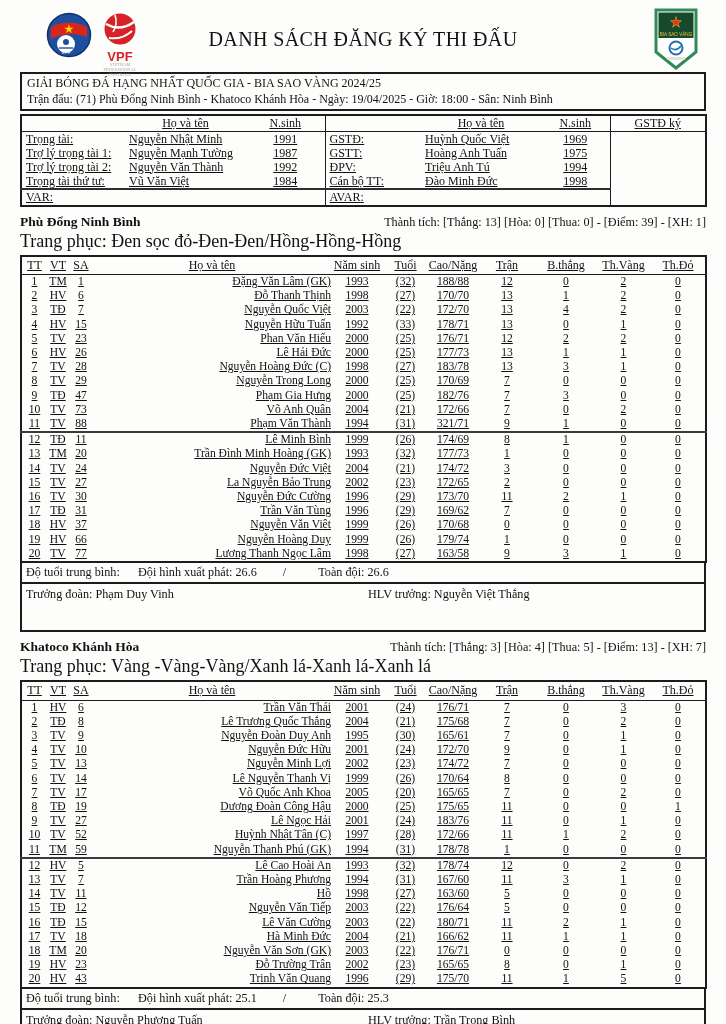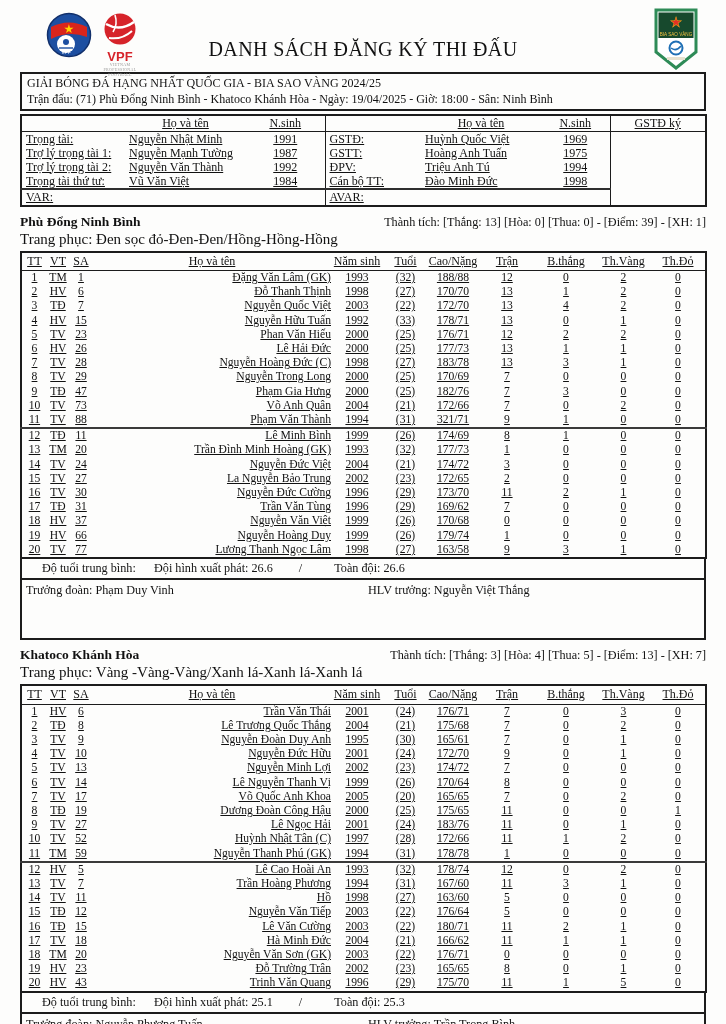--- a/index.html
+++ b/index.html
@@ -6,21 +6,21 @@
   html,body { background:#e8e8e8; }
   .page {
     width:726px; height:1024px; background:#fdfdfc; margin:0 auto;
     font-family:"Liberation Serif","DejaVu Serif",serif; color:#111;
     position:relative; overflow:hidden; padding:8px 20px 0 20px;
   }
   
   .doc-header { position:relative; height:62px; }
   .logo-left { position:absolute; left:26px; top:4px; display:flex; gap:6px; align-items:flex-start; }
   .page-title {
-    position:absolute; left:0; right:0; top:30px; text-align:center;
+    position:absolute; left:0; right:0; top:20px; text-align:center;
     font-size:20px; letter-spacing:.4px; font-weight:500;
   }
   .vpf-wrap { text-align:center; width:44px; }
   .vpf-text { font-size:13px; font-weight:bold; color:#d6232a; line-height:10px; font-family:"Liberation Sans",sans-serif; }
   .vpf-sub { font-size:4px; color:#999; letter-spacing:.3px; }
   .badge-right { position:absolute; right:8px; top:0; }
   
   .info-box { border:2px solid #1c1c1c; margin-top:2px; padding:1px 5px 2px 5px; }
   .info-box .line { font-size:12px; line-height:16px; white-space:nowrap;font-family:Liberation Serif, serif; }
   
@@ -28,33 +28,33 @@
   .officials { margin-top:3px; border:2px solid #1c1c1c; font-size:12px; }
   .officials td { padding:0 0 0 4px; height:14px; line-height:14px; overflow:hidden; white-space:nowrap; }
   .officials .hdr td { height:16px; text-align:center; padding:0; border-bottom:1.6px solid #1c1c1c; }
   .officials .num { text-align:center; padding:0; }
   .officials .v-div { border-left:1.6px solid #1c1c1c; }
   .officials .var-row td { border-top:2.4px solid #2e2e2e; height:17px; }
   
   .team-head { display:flex; justify-content:space-between; align-items:baseline; margin-top:7px;gap:32px; }
   .team-name { font-size:13.5px; font-weight:bold; }
   .team-record { font-size:12.2px; }
-  .team-kit { font-size:15px; margin-top:1px; }
+  .team-kit { font-size:18px; margin-top:1px; }
   .roster { margin-top:3px; border:2px solid #1c1c1c; font-size:11.6px; }
   .roster th { font-weight:normal; font-size:12px; height:19px; border-bottom:1.6px solid #1c1c1c; overflow:hidden; white-space:nowrap; }
   .roster td { height:14.2px; line-height:14.2px; text-align:center; padding:0; overflow:hidden; white-space:nowrap; }
   .roster td.name { text-align:right; padding-left:6px; }
   .roster tr.divider-top td { border-top:2.4px solid #3a3a3a; }
-  .summary-box { border:2px solid #1c1c1c; border-top:none; font-size:12.2px; padding:2px 20px; white-space:nowrap; }
+  .summary-box { border:2px solid #1c1c1c; border-top:none; font-size:12.2px; padding:2px 4px; white-space:nowrap; }
   .summary-box .lbl { display:inline-block; width:112px; }
   .summary-box .slash { margin-left:26px; }
   .summary-box .squad { margin-left:32px; }
   .staff-box { border:2px solid #1c1c1c; border-top:none; font-size:12.2px; padding:3px 4px 0 4px; white-space:nowrap; }
   .staff-box .left { display:inline-block; width:342px; vertical-align:top; }
-  .staff-t1 { height:60px; }
+  .staff-t1 { height:48px; }
   .staff-t2 { height:42px; }
 </style>
 </head>
 <body>
 
 <div class="page">
 
   <div class="doc-header">
     <div class="logo-left">
       <span>

